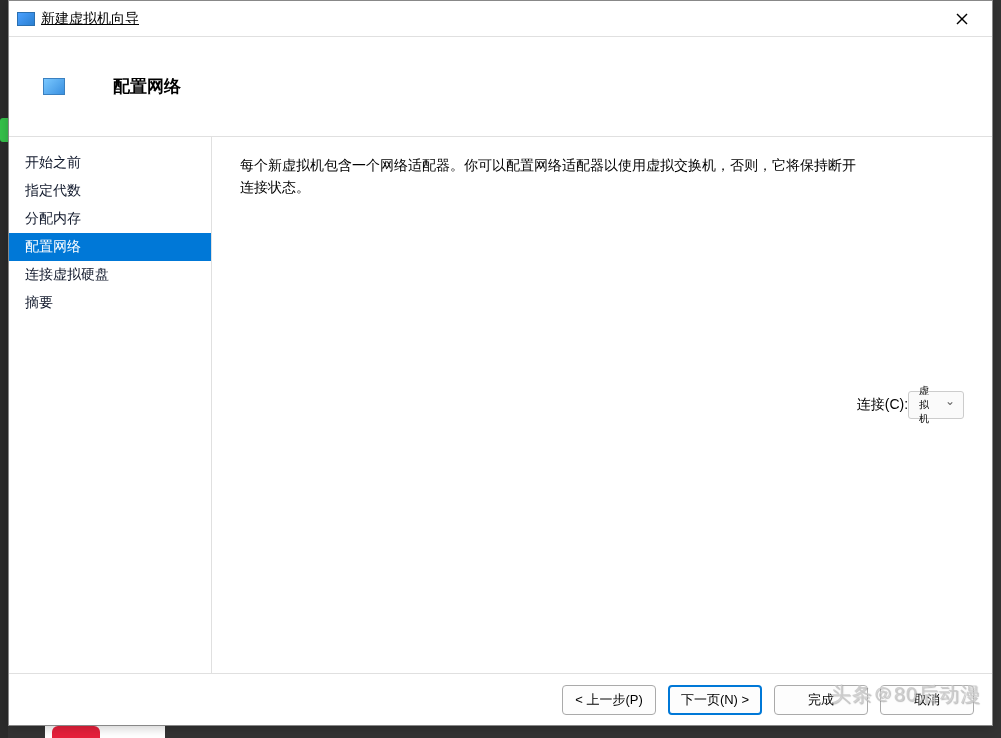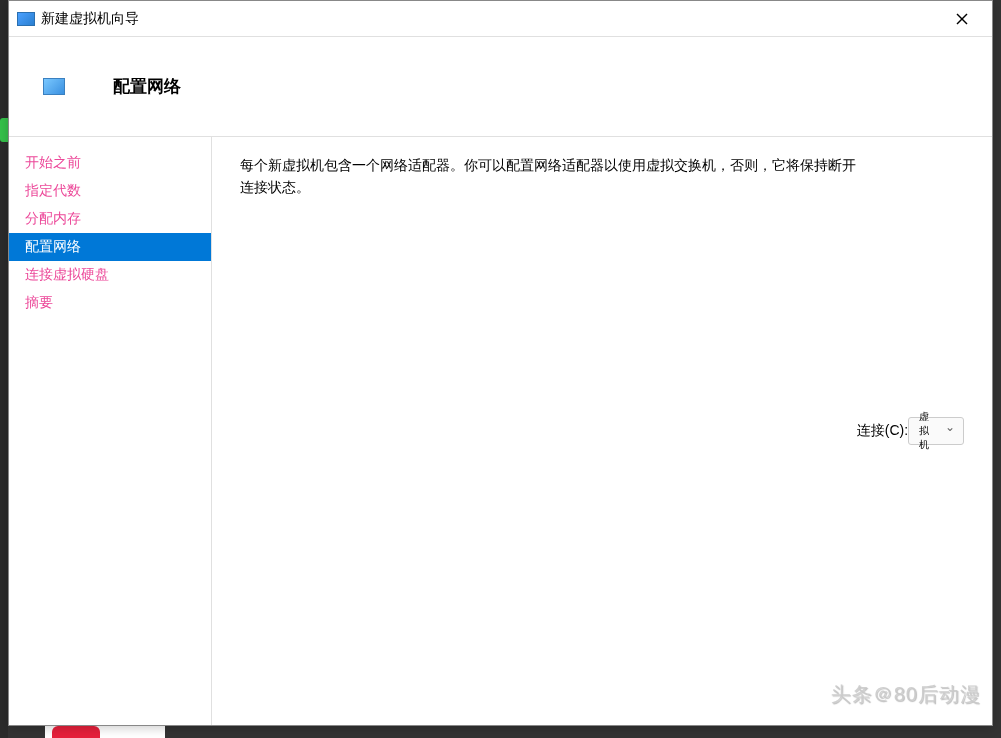--- a/index.html
+++ b/index.html
@@ -23,20 +23,21 @@
       display: flex;
       flex-direction: column;
       box-shadow: 0 2px 10px rgba(0,0,0,0.2);
     }
     .titlebar {
       height: 36px;
       display: flex;
       align-items: center;
       padding: 0 8px;
       border-bottom: 1px solid #e0e0e0;
+      text-decoration: underline;
     }
     .titlebar-icon {
       width: 18px; height: 14px;
       background: linear-gradient(135deg, #4aa0ff 0%, #2a7fd0 100%);
       border: 1px solid #2a6fb0;
       margin-right: 6px;
     }
     .titlebar-title { flex: 1; font-size: 14px; color: #000; }
     .titlebar-close {
       width: 45px; height: 30px;
@@ -69,21 +70,21 @@
       display: flex;
     }
     .sidebar {
       width: 203px;
       border-right: 1px solid #e0e0e0;
       padding-top: 12px;
     }
     .sidebar-item {
       padding: 5px 10px 5px 16px;
       font-size: 14px;
-      color: #ec4899;
+      color: #0f172a;
       cursor: pointer;
       white-space: nowrap;
     }
     .sidebar-item.active {
       background: #0078d7;
       color: #fff;
     }
 
     .content {
       flex: 1;
@@ -233,16 +234,22 @@
       <div class="desc">每个新虚拟机包含一个网络适配器。你可以配置网络适配器以使用虚拟交换机，否则，它将保持断开连接状态。</div>
       <div class="form-row">
         <span class="form-label">连接(C):</span>
         <div class="form-select">
           <span>虚拟机</span>
         </div>
       </div>
     </div>
   </div>
 
+  <div class="footer">
+    <button class="btn">&lt; 上一步(P)</button>
+    <button class="btn default">下一页(N) &gt;</button>
+    <button class="btn">完成</button>
+    <button class="btn">取消</button>
+  </div>
 
 </div>
 
 <div class="watermark">头条＠80后动漫</div>
 
 </body></html>

